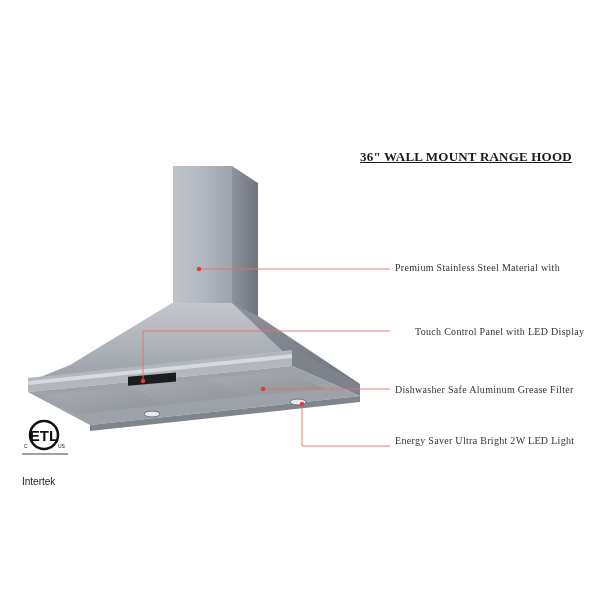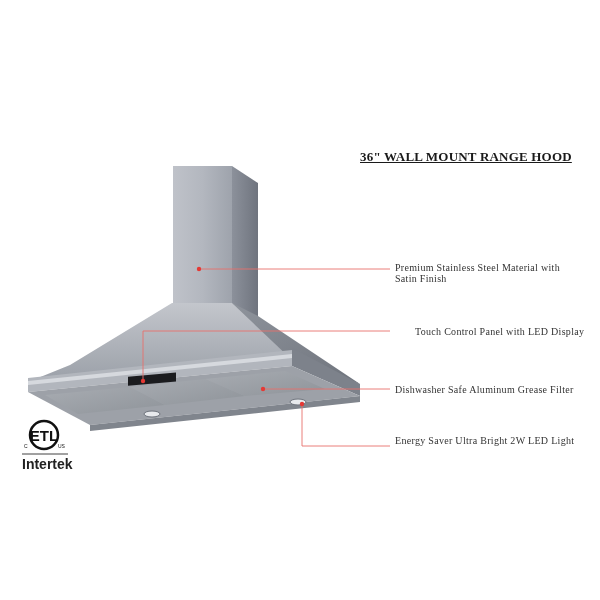--- a/index.html
+++ b/index.html
@@ -1,21 +1,21 @@
 <!DOCTYPE html>
 <html><head>
 <meta charset="utf-8">
 <style>
   html, body { margin:0; padding:0; background:#ffffff; }
   body { width:600px; height:600px; position:relative; overflow:hidden; font-family:"Liberation Serif", "DejaVu Serif", serif; }
   .title { position:absolute; left:360px; top:149px; font-size:13px; font-weight:bold; color:#1a1a1a; text-decoration:underline; letter-spacing:0.2px; white-space:nowrap; }
   .feature { position:absolute; left:395px; font-size:10px; color:#333333; line-height:11px; letter-spacing:0.3px; white-space:nowrap; }
   svg.art { position:absolute; left:0; top:0; }
   .etl { position:absolute; left:18px; top:418px; width:62px; height:48px; }
-  .etl-text { position:absolute; left:22px; top:456px; font-family:"Liberation Sans", sans-serif; font-size:14px; font-weight:bold; color:#222; }
+  .etl-text { position:absolute; left:22px; top:476px; font-family:"Liberation Sans", sans-serif; font-size:10px; font-weight:normal; color:#222; }
 </style>
 </head>
 <body>
 
 <svg class="art" width="600" height="600" viewBox="0 0 600 600">
   <defs>
     <linearGradient id="chimFront" x1="0" x2="1" y1="0" y2="0">
       <stop offset="0" stop-color="#bfc2c9"></stop>
       <stop offset="0.5" stop-color="#b3b7bf"></stop>
       <stop offset="1" stop-color="#9ea3ac"></stop>
@@ -74,21 +74,20 @@
     <circle cx="143" cy="381" r="2.2"></circle>
     <circle cx="263" cy="389" r="2.2"></circle>
     <circle cx="302" cy="404" r="2.2"></circle>
   </g>
 </svg>
 
 <div class="title">36" WALL MOUNT RANGE HOOD</div>
 
 <div class="feature" style="top:262px;">
   <div>Premium Stainless Steel Material with</div>
-  <div>Satin Finish</div>
 </div>
 <div class="feature" style="top:326px;margin-left:20px;">
   <div>Touch Control Panel with LED Display</div>
 </div>
 <div class="feature" style="top:384px;font-family:Liberation Serif, serif;">
   <div>Dishwasher Safe Aluminum Grease Filter</div>
 </div>
 <div class="feature" style="top:435px;">
   <div>Energy Saver Ultra Bright 2W LED Light</div>
 </div>

